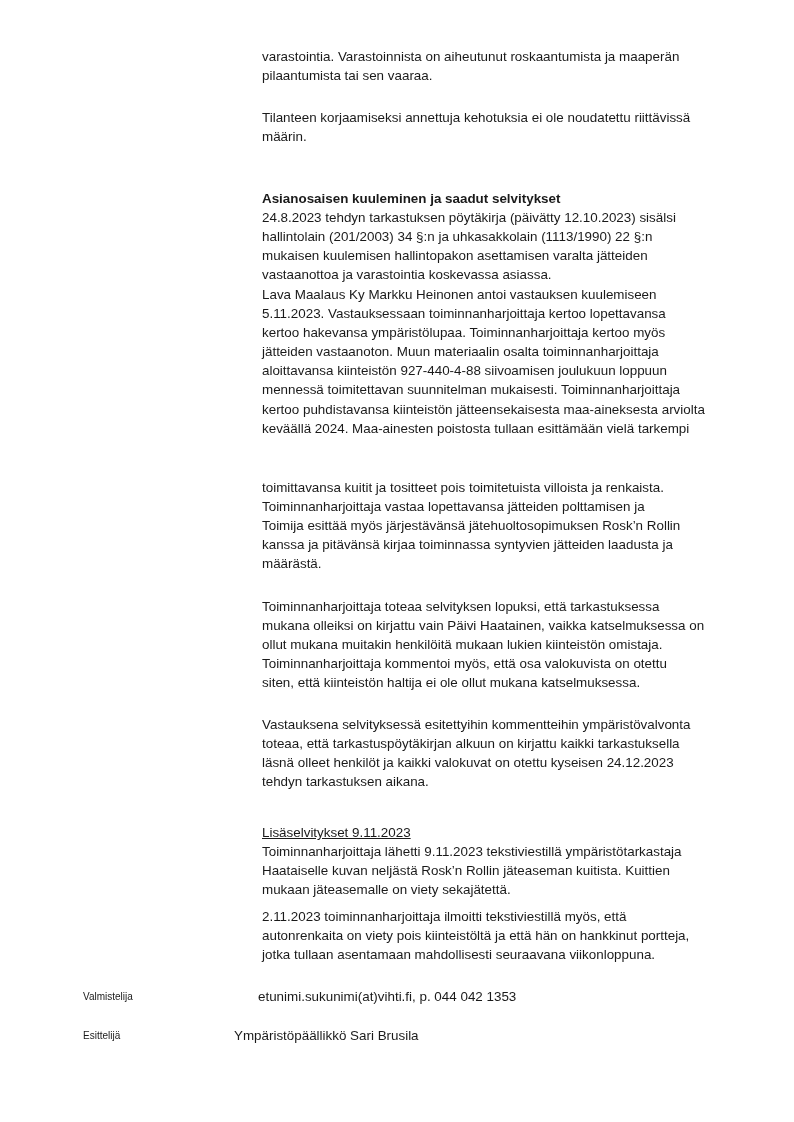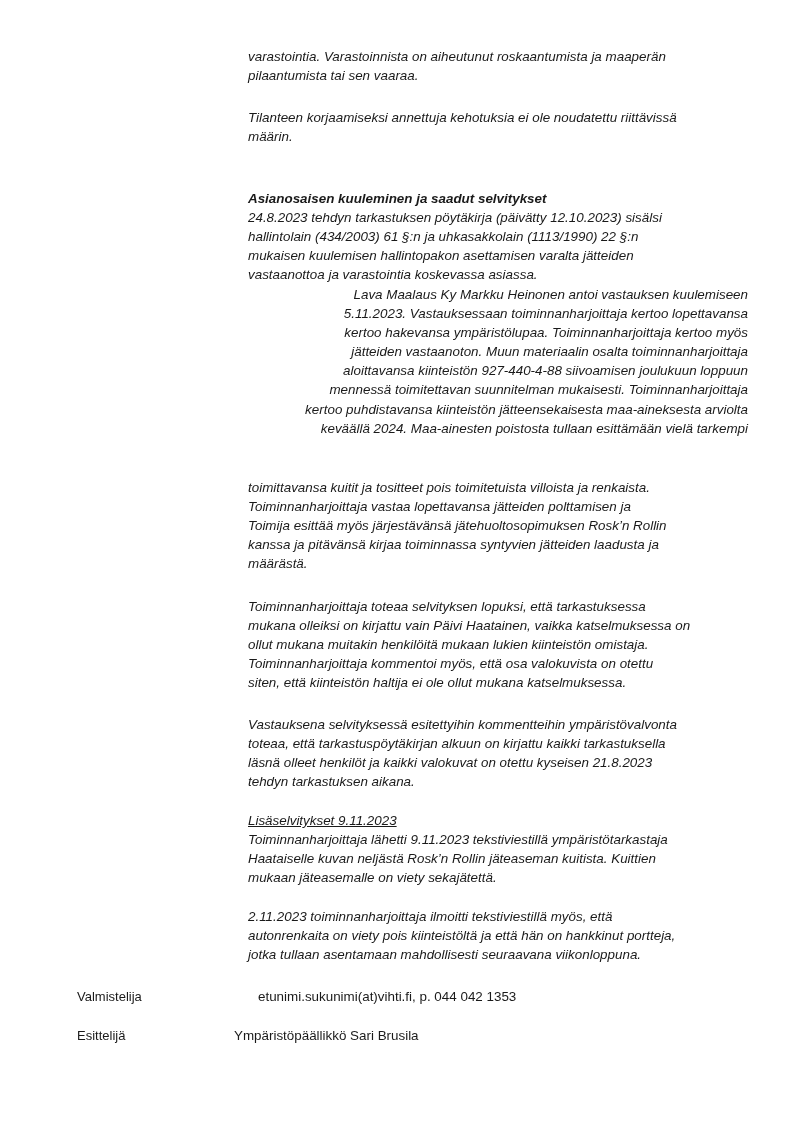--- a/index.html
+++ b/index.html
@@ -1,44 +1,44 @@
 <!DOCTYPE html>
 <html><head>
 <meta charset="utf-8">
 <style>
   html, body { margin: 0; padding: 0; background: #ffffff; }
   body { width: 794px; height: 1122px; position: relative; overflow: hidden;
          font-family: "Liberation Sans", sans-serif; color: #1a1a1a; }
-  .col { position: absolute; left: 248px; width: 500px; font-size: 13.4px; line-height: 19.1px; font-style: italic; }
+  .col { position: absolute; left: 262px; width: 500px; font-size: 13.4px; line-height: 19.1px; }
   .line { display: block; white-space: nowrap; }
   .heading { font-weight: bold; }
-  .underline { text-decoration: underline; }
-  .label { position: absolute; left: 77px; font-size: 13px; line-height: 19px; }
+  .underline { text-decoration: underline; margin-top: 12px; }
+  .label { position: absolute; left: 83px; font-size: 10px; line-height: 19px; }
   .value { position: absolute; font-size: 13.4px; line-height: 19px; white-space: nowrap; }
 </style>
 </head>
 <body>
 
 <div id="doc">
     <div class="col" style="top: 47px;">
       <span class="line">varastointia. Varastoinnista on aiheutunut roskaantumista ja maaperän</span>
       <span class="line">pilaantumista tai sen vaaraa.</span>
     </div>
     <div class="col" style="top: 108px;">
       <span class="line">Tilanteen korjaamiseksi annettuja kehotuksia ei ole noudatettu riittävissä</span>
       <span class="line">määrin.</span>
     </div>
     <div class="col" style="top: 169px; margin-top: 20px;">
       <span class="line heading">Asianosaisen kuuleminen ja saadut selvitykset</span>
       <span class="line">24.8.2023 tehdyn tarkastuksen pöytäkirja (päivätty 12.10.2023) sisälsi</span>
-      <span class="line">hallintolain (434/2003) 61 §:n ja uhkasakkolain (1113/1990) 22 §:n</span>
+      <span class="line">hallintolain (201/2003) 34 §:n ja uhkasakkolain (1113/1990) 22 §:n</span>
       <span class="line">mukaisen kuulemisen hallintopakon asettamisen varalta jätteiden</span>
       <span class="line">vastaanottoa ja varastointia koskevassa asiassa.</span>
     </div>
-    <div class="col" style="top: 285px; text-align: right;">
+    <div class="col" style="top: 285px;">
       <span class="line">Lava Maalaus Ky Markku Heinonen antoi vastauksen kuulemiseen</span>
       <span class="line">5.11.2023. Vastauksessaan toiminnanharjoittaja kertoo lopettavansa</span>
       <span class="line">kertoo hakevansa ympäristölupaa. Toiminnanharjoittaja kertoo myös</span>
       <span class="line">jätteiden vastaanoton. Muun materiaalin osalta toiminnanharjoittaja</span>
       <span class="line">aloittavansa kiinteistön 927-440-4-88 siivoamisen joulukuun loppuun</span>
       <span class="line">mennessä toimitettavan suunnitelman mukaisesti. Toiminnanharjoittaja</span>
       <span class="line">kertoo puhdistavansa kiinteistön jätteensekaisesta maa-aineksesta arviolta</span>
       <span class="line">keväällä 2024. Maa-ainesten poistosta tullaan esittämään vielä tarkempi</span>
     </div>
     <div class="col" style="top: 478px;">
@@ -51,21 +51,21 @@
     <div class="col" style="top: 597px;">
       <span class="line">Toiminnanharjoittaja toteaa selvityksen lopuksi, että tarkastuksessa</span>
       <span class="line">mukana olleiksi on kirjattu vain Päivi Haatainen, vaikka katselmuksessa on</span>
       <span class="line">ollut mukana muitakin henkilöitä mukaan lukien kiinteistön omistaja.</span>
       <span class="line">Toiminnanharjoittaja kommentoi myös, että osa valokuvista on otettu</span>
       <span class="line">siten, että kiinteistön haltija ei ole ollut mukana katselmuksessa.</span>
     </div>
     <div class="col" style="top: 715px;">
       <span class="line">Vastauksena selvityksessä esitettyihin kommentteihin ympäristövalvonta</span>
       <span class="line">toteaa, että tarkastuspöytäkirjan alkuun on kirjattu kaikki tarkastuksella</span>
-      <span class="line">läsnä olleet henkilöt ja kaikki valokuvat on otettu kyseisen 21.8.2023</span>
+      <span class="line">läsnä olleet henkilöt ja kaikki valokuvat on otettu kyseisen 24.12.2023</span>
       <span class="line">tehdyn tarkastuksen aikana.</span>
     </div>
     <div class="col" style="top: 811px;">
       <span class="line underline">Lisäselvitykset 9.11.2023</span>
       <span class="line">Toiminnanharjoittaja lähetti 9.11.2023 tekstiviestillä ympäristötarkastaja</span>
       <span class="line">Haataiselle kuvan neljästä Rosk’n Rollin jäteaseman kuitista. Kuittien</span>
       <span class="line">mukaan jäteasemalle on viety sekajätettä.</span>
     </div>
     <div class="col" style="top: 907px;">
       <span class="line">2.11.2023 toiminnanharjoittaja ilmoitti tekstiviestillä myös, että</span>

